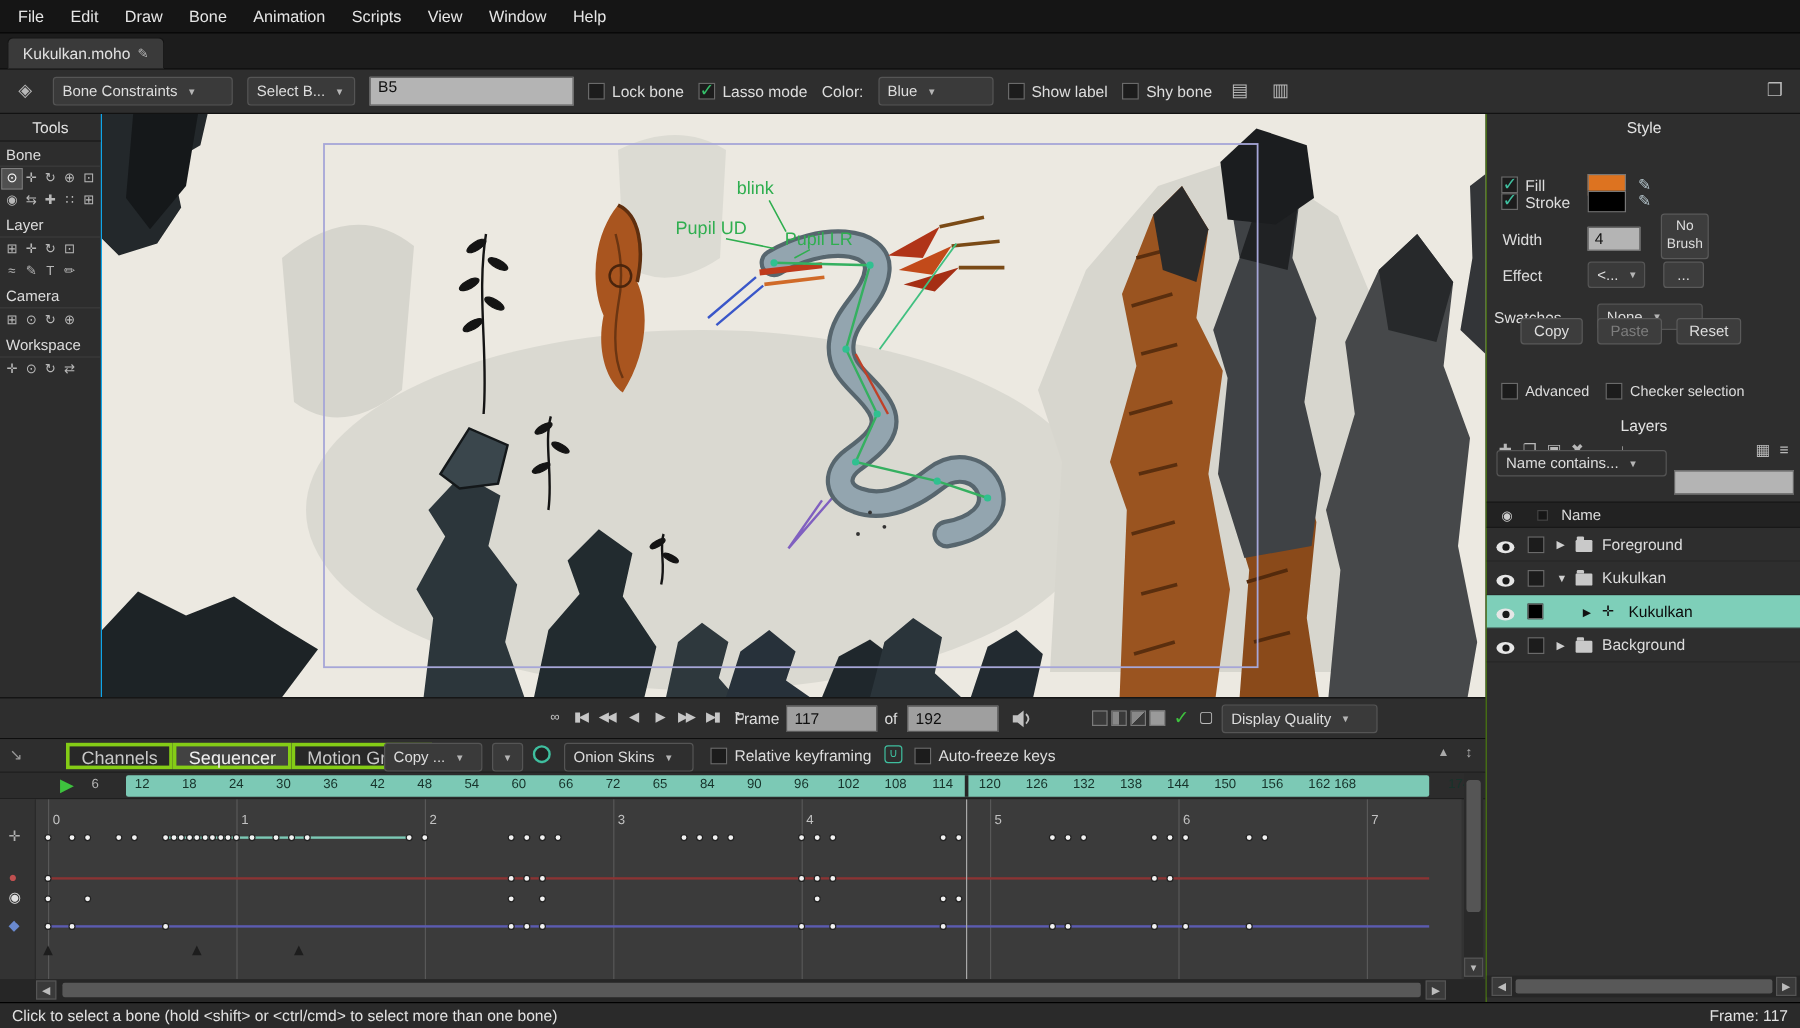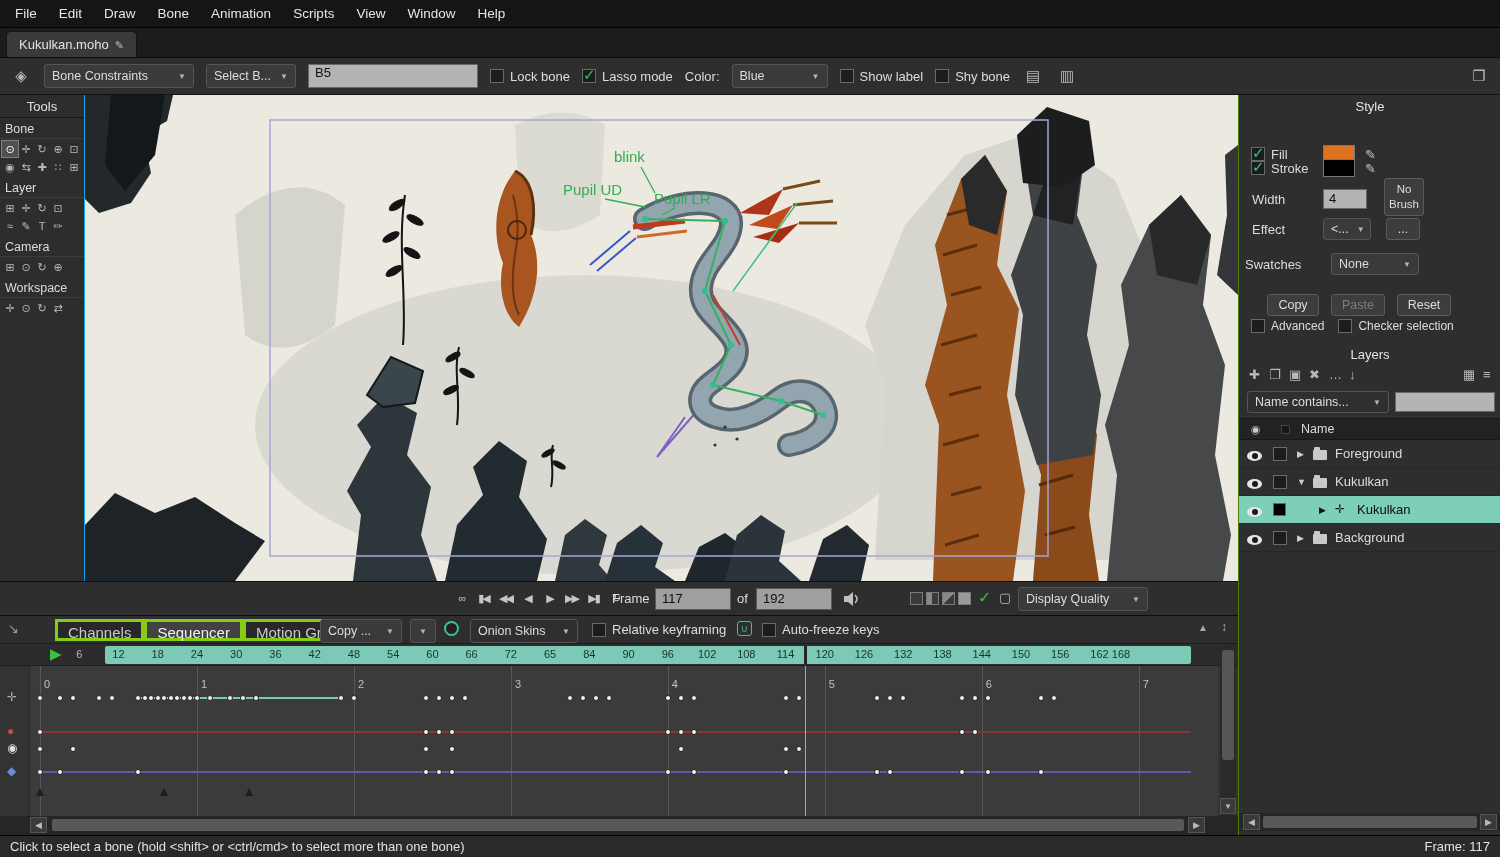--- a/index.html
+++ b/index.html
@@ -12,21 +12,21 @@
 .menu-item{padding:0 11px;line-height:28px;color:#e6e6e6;font-size:13.5px;cursor:default}
 
 
 .tabbar{position:absolute;left:0;top:28px;width:1500px;height:30px;background:#1c1c1c;border-bottom:1px solid #0a0a0a}
 .doc-tab{position:absolute;left:6px;bottom:0;height:26px;background:#3a3a3a;border:1px solid #141414;border-bottom:none;border-radius:5px 5px 0 0;padding:0 12px;line-height:24px;color:#e2e2e2;display:flex;align-items:center;gap:6px}
 .doc-tab .pencil{font-size:11px;color:#bbb}
 
 
 .toolbar{position:absolute;left:0;top:58px;width:1500px;height:37px;background:#2e2e2e;border-bottom:1px solid #121212;display:flex;align-items:center;gap:12px;padding:0 10px}
 .tool-btn-icon{width:22px;height:22px;text-align:center;line-height:22px;color:#b8b8b8;font-size:15px}
-.dd{height:24px;display:inline-flex;align-items:center;justify-content:space-between;background:#3a3a3a;border:1px solid #555;border-radius:3px;padding:0 7px;color:#ddd;font-size:12.5px;white-space:nowrap}
+.dd{height:24px;display:inline-flex;align-items:center;background:#3a3a3a;border:1px solid #555;border-radius:3px;padding:0 7px;color:#ddd;font-size:12.5px;white-space:nowrap}
 .dd .arr{margin-left:8px;font-size:8px;color:#b5b5b5}
 .tb-input{height:24px;background:#b4b4b4;color:#111;border:1px solid #666;padding:0 6px;font-size:13px}
 .cbl{display:inline-flex;align-items:center;gap:6px;font-size:13px;white-space:nowrap}
 .cb{position:relative;width:14px;height:14px;background:#1c1c1c;border:1px solid #6a6a6a;display:inline-block;flex:none}
 .cb.checked::after{content:"✓";position:absolute;left:0px;top:-4px;color:#35c06a;font-size:15px;font-weight:bold}
 .cb.teal.checked::after{color:#3fbf9f}
 .spacer{flex:1}
 
 
 .tools-panel{position:absolute;left:0;top:95px;width:85px;height:486px;background:#2d2d2d;border-right:1px solid #0ea5e9}
@@ -558,21 +558,21 @@
       </div>
       <div class="btn" style="position:absolute;left:147px;width:34px">...</div>
     </div>
     <div class="srow" style="top:157px">
       <span class="lbl" style="">Swatches</span>
       <div class="dd" style="position:absolute;left:92px;width:88px;height:22px">
         <span>None</span>
         <span class="arr">▼</span>
       </div>
     </div>
-    <div class="srow" style="top:198px">
+    <div class="srow" style="top:169px">
       <div class="btn" style="position:absolute;left:28px;width:52px">Copy</div>
       <div class="btn disabled" style="position:absolute;left:92px;width:54px">Paste</div>
       <div class="btn" style="position:absolute;left:158px;width:54px">Reset</div>
     </div>
     <div class="srow" style="top:219px">
       <span class="cb cbm"></span>
       <span class="lbl" style="font-size:12px">Advanced</span>
       <span class="cb" style="margin-left:14px"></span>
       <span class="lbl" style="font-size:12px">Checker selection</span>
     </div>
@@ -581,21 +581,21 @@
     <div style="position:absolute;left:0;top:272px;width:262px;height:20px">
         <span class="layers-toolbar-icon" style="left: 10px;">✚</span>
         <span class="layers-toolbar-icon" style="left: 30px;">❐</span>
         <span class="layers-toolbar-icon" style="left: 50px;">▣</span>
         <span class="layers-toolbar-icon" style="left: 70px;">✖</span>
         <span class="layers-toolbar-icon" style="left: 90px;">…</span>
         <span class="layers-toolbar-icon" style="left: 110px;">↓</span>
         <span class="layers-toolbar-icon" style="left: 224px;">▦</span>
         <span class="layers-toolbar-icon" style="left: 244px;">≡</span>
       </div>
-    <div class="dd" style="position:absolute;left:8px;top:296px;width:142px;height:22px;background:#2f2f2f">
+    <div class="dd" style="position:absolute;left:8px;top:280px;width:142px;height:22px;background:#2f2f2f">
       <span>Name contains...</span>
       <span class="arr">▼</span>
     </div>
     <div class="tb-input" style="position:absolute;left:156px;top:297px;width:100px;height:20px"></div>
     <div class="lyr-header" style="top:323px">
       <span style="position:absolute;left:12px;top:4px;font-size:11px;color:#ccc">◉</span>
       <span style="position:absolute;left:42px;top:6px;width:9px;height:9px;background:#161616;border:1px solid #444"></span>
       <span style="position:absolute;left:62px;top:3px;font-size:12.5px">Name</span>
     </div>
     <div style="position:absolute;left:0;top:345px;width:262px">

